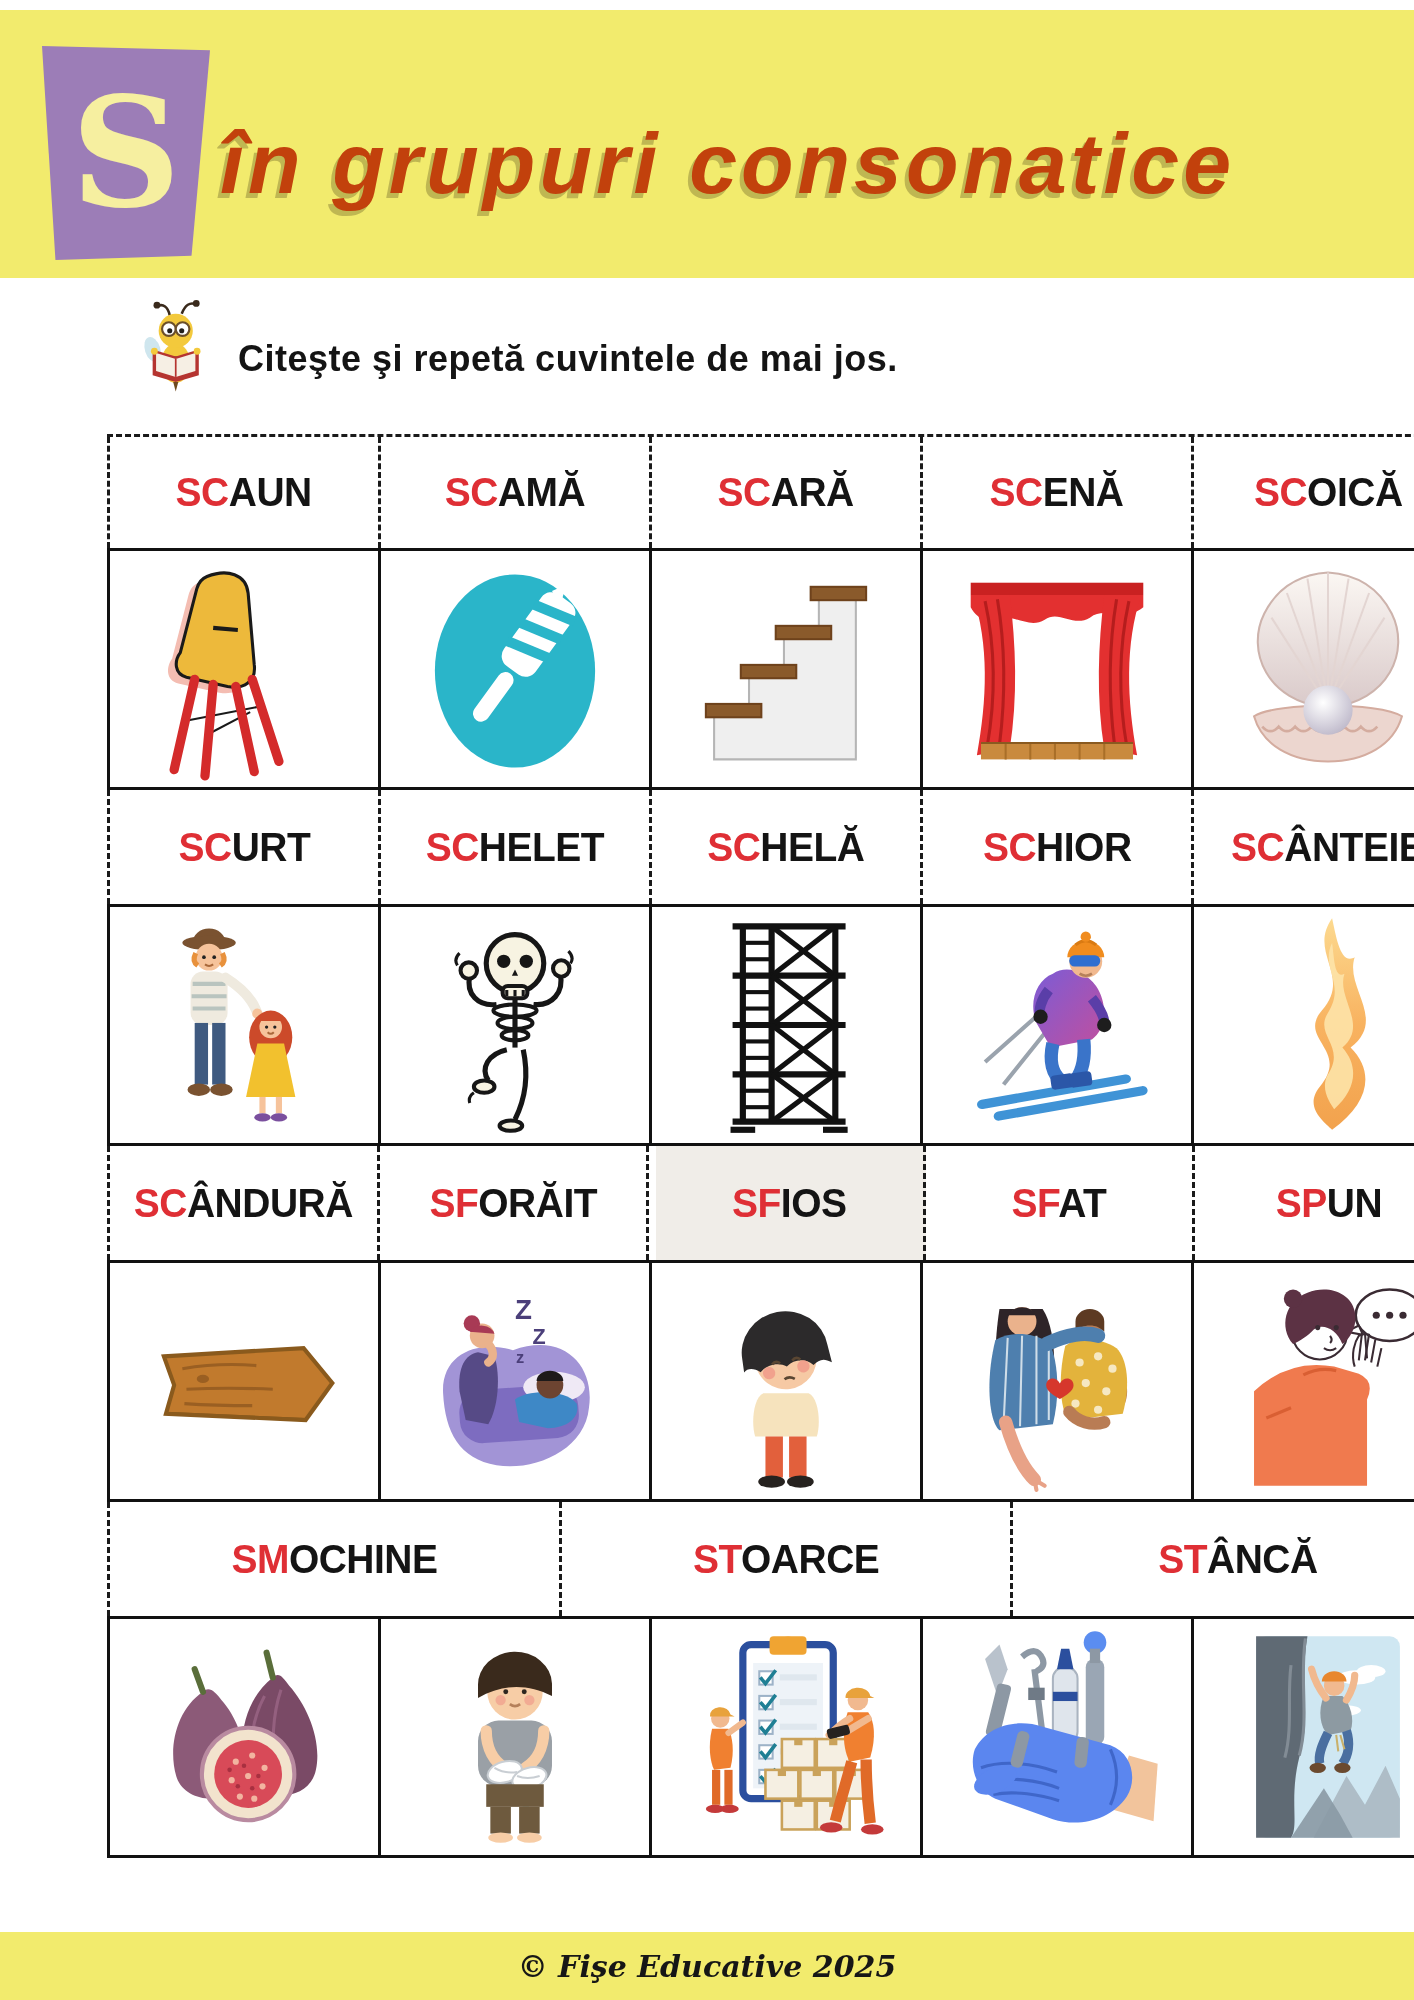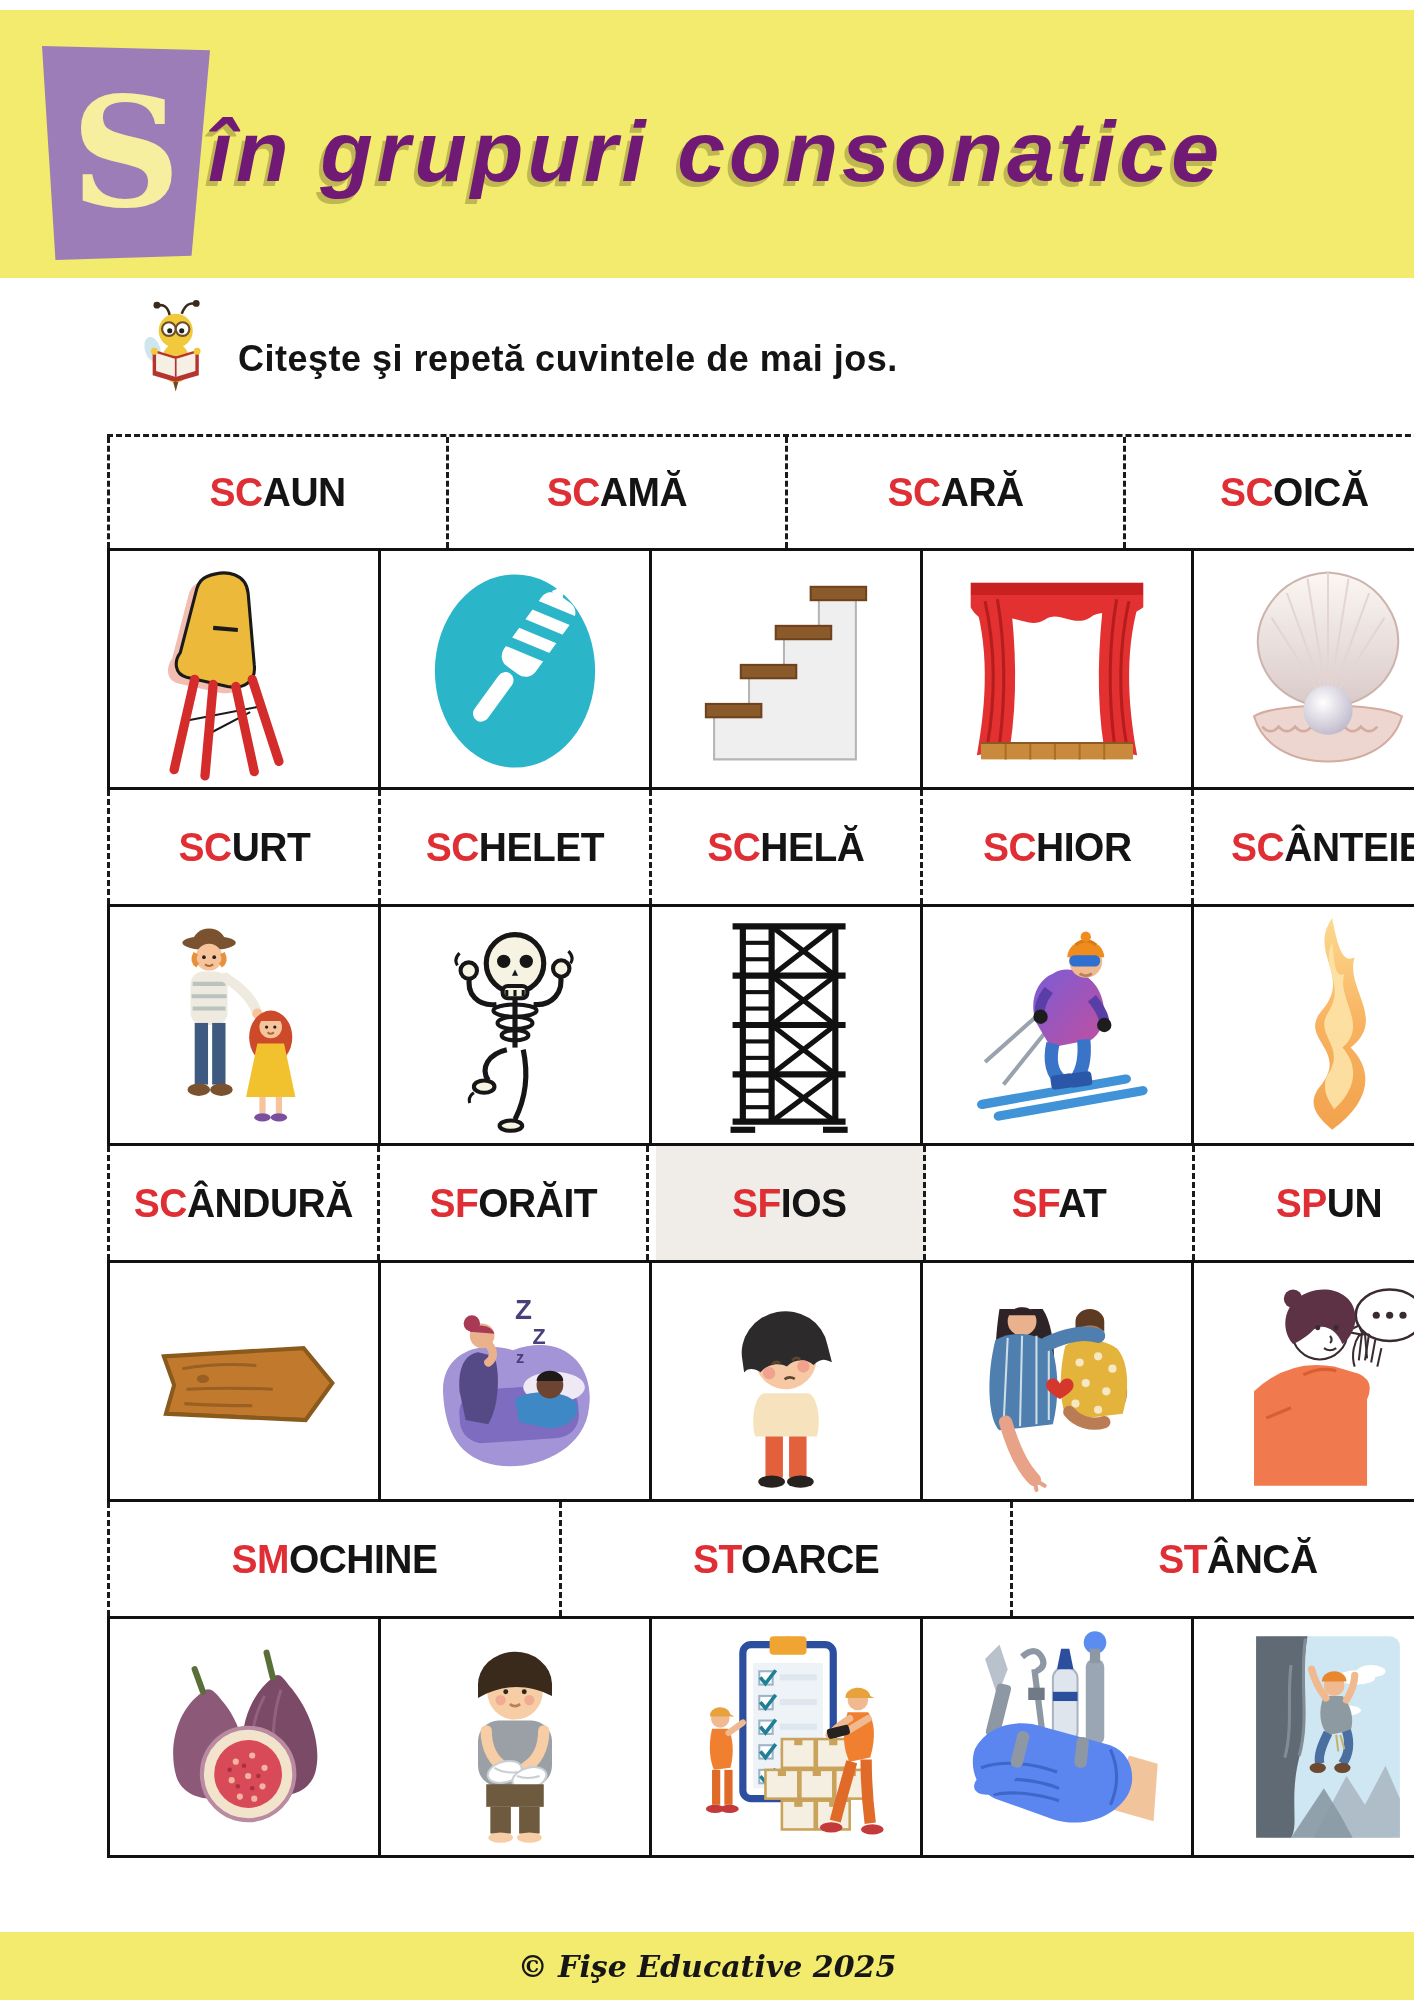--- a/index.html
+++ b/index.html
@@ -8,23 +8,23 @@
 
   
   .header-band{position:absolute;top:10px;left:0;width:100%;height:268px;
                background:var(--band_yellow,#f2eb6d);}
   .letter-card{position:absolute;left:42px;top:36px;width:168px;height:214px;
                background:var(--card_purple,#9c7db7);
                clip-path:polygon(0% 0%,100% 2%,89% 98%,8% 100%);
                display:flex;align-items:center;justify-content:center;}
   .letter-card .letter{font-family:"DejaVu Serif",serif;font-weight:bold;
                font-size:152px;line-height:1;color:var(--letter_cream,#f6efa0);}
-  .page-title{position:absolute;left:204px;top:88px;right:20px;margin:4px;
+  .page-title{position:absolute;left:204px;top:88px;right:20px;margin:16px;
               font-size:86px;font-weight:bold;font-style:italic;letter-spacing:4px;
-              color:#701a75;white-space:nowrap;
+              color:#c2410c;white-space:nowrap;
               text-shadow:-4px 5px 0 rgba(150,140,60,.55);}
 
   
   .instruction-row{position:absolute;left:136px;top:300px;display:flex;align-items:center;gap:14px;}
   .instruction-text{font-size:36px;font-weight:bold;letter-spacing:.5px;margin-top:24px;}
 
   
   .grid{position:absolute;left:107px;top:434px;width:1358px;}
   .row{display:flex;width:100%;box-sizing:border-box;}
   .word-row{height:114px;}
@@ -88,20 +88,23 @@
 
     <div class="row word-row first">
       <div class="cell">
           <span class="word"><span class="pre">SC</span><span>AUN</span></span>
         </div>
       <div class="cell">
           <span class="word"><span class="pre">SC</span><span>AMĂ</span></span>
         </div>
       <div class="cell">
           <span class="word"><span class="pre">SC</span><span>ARĂ</span></span>
+        </div>
+      <div class="cell">
+          <span class="word"><span class="pre">SC</span><span>ENĂ</span></span>
         </div>
       <div class="cell">
           <span class="word"><span class="pre">SC</span><span>OICĂ</span></span>
         </div>
     </div>
 
     <div class="row image-row">
       <div class="cell">
         <svg viewBox="0 0 200 220">
           <path d="M64 20 C84 12 102 18 104 36 L110 106 C112 122 100 130 84 127 L44 118 C32 115 32 102 38 94 L54 32 C56 25 59 22 64 20 Z" fill="#f4bdb2" transform="translate(-8,6)"></path>

